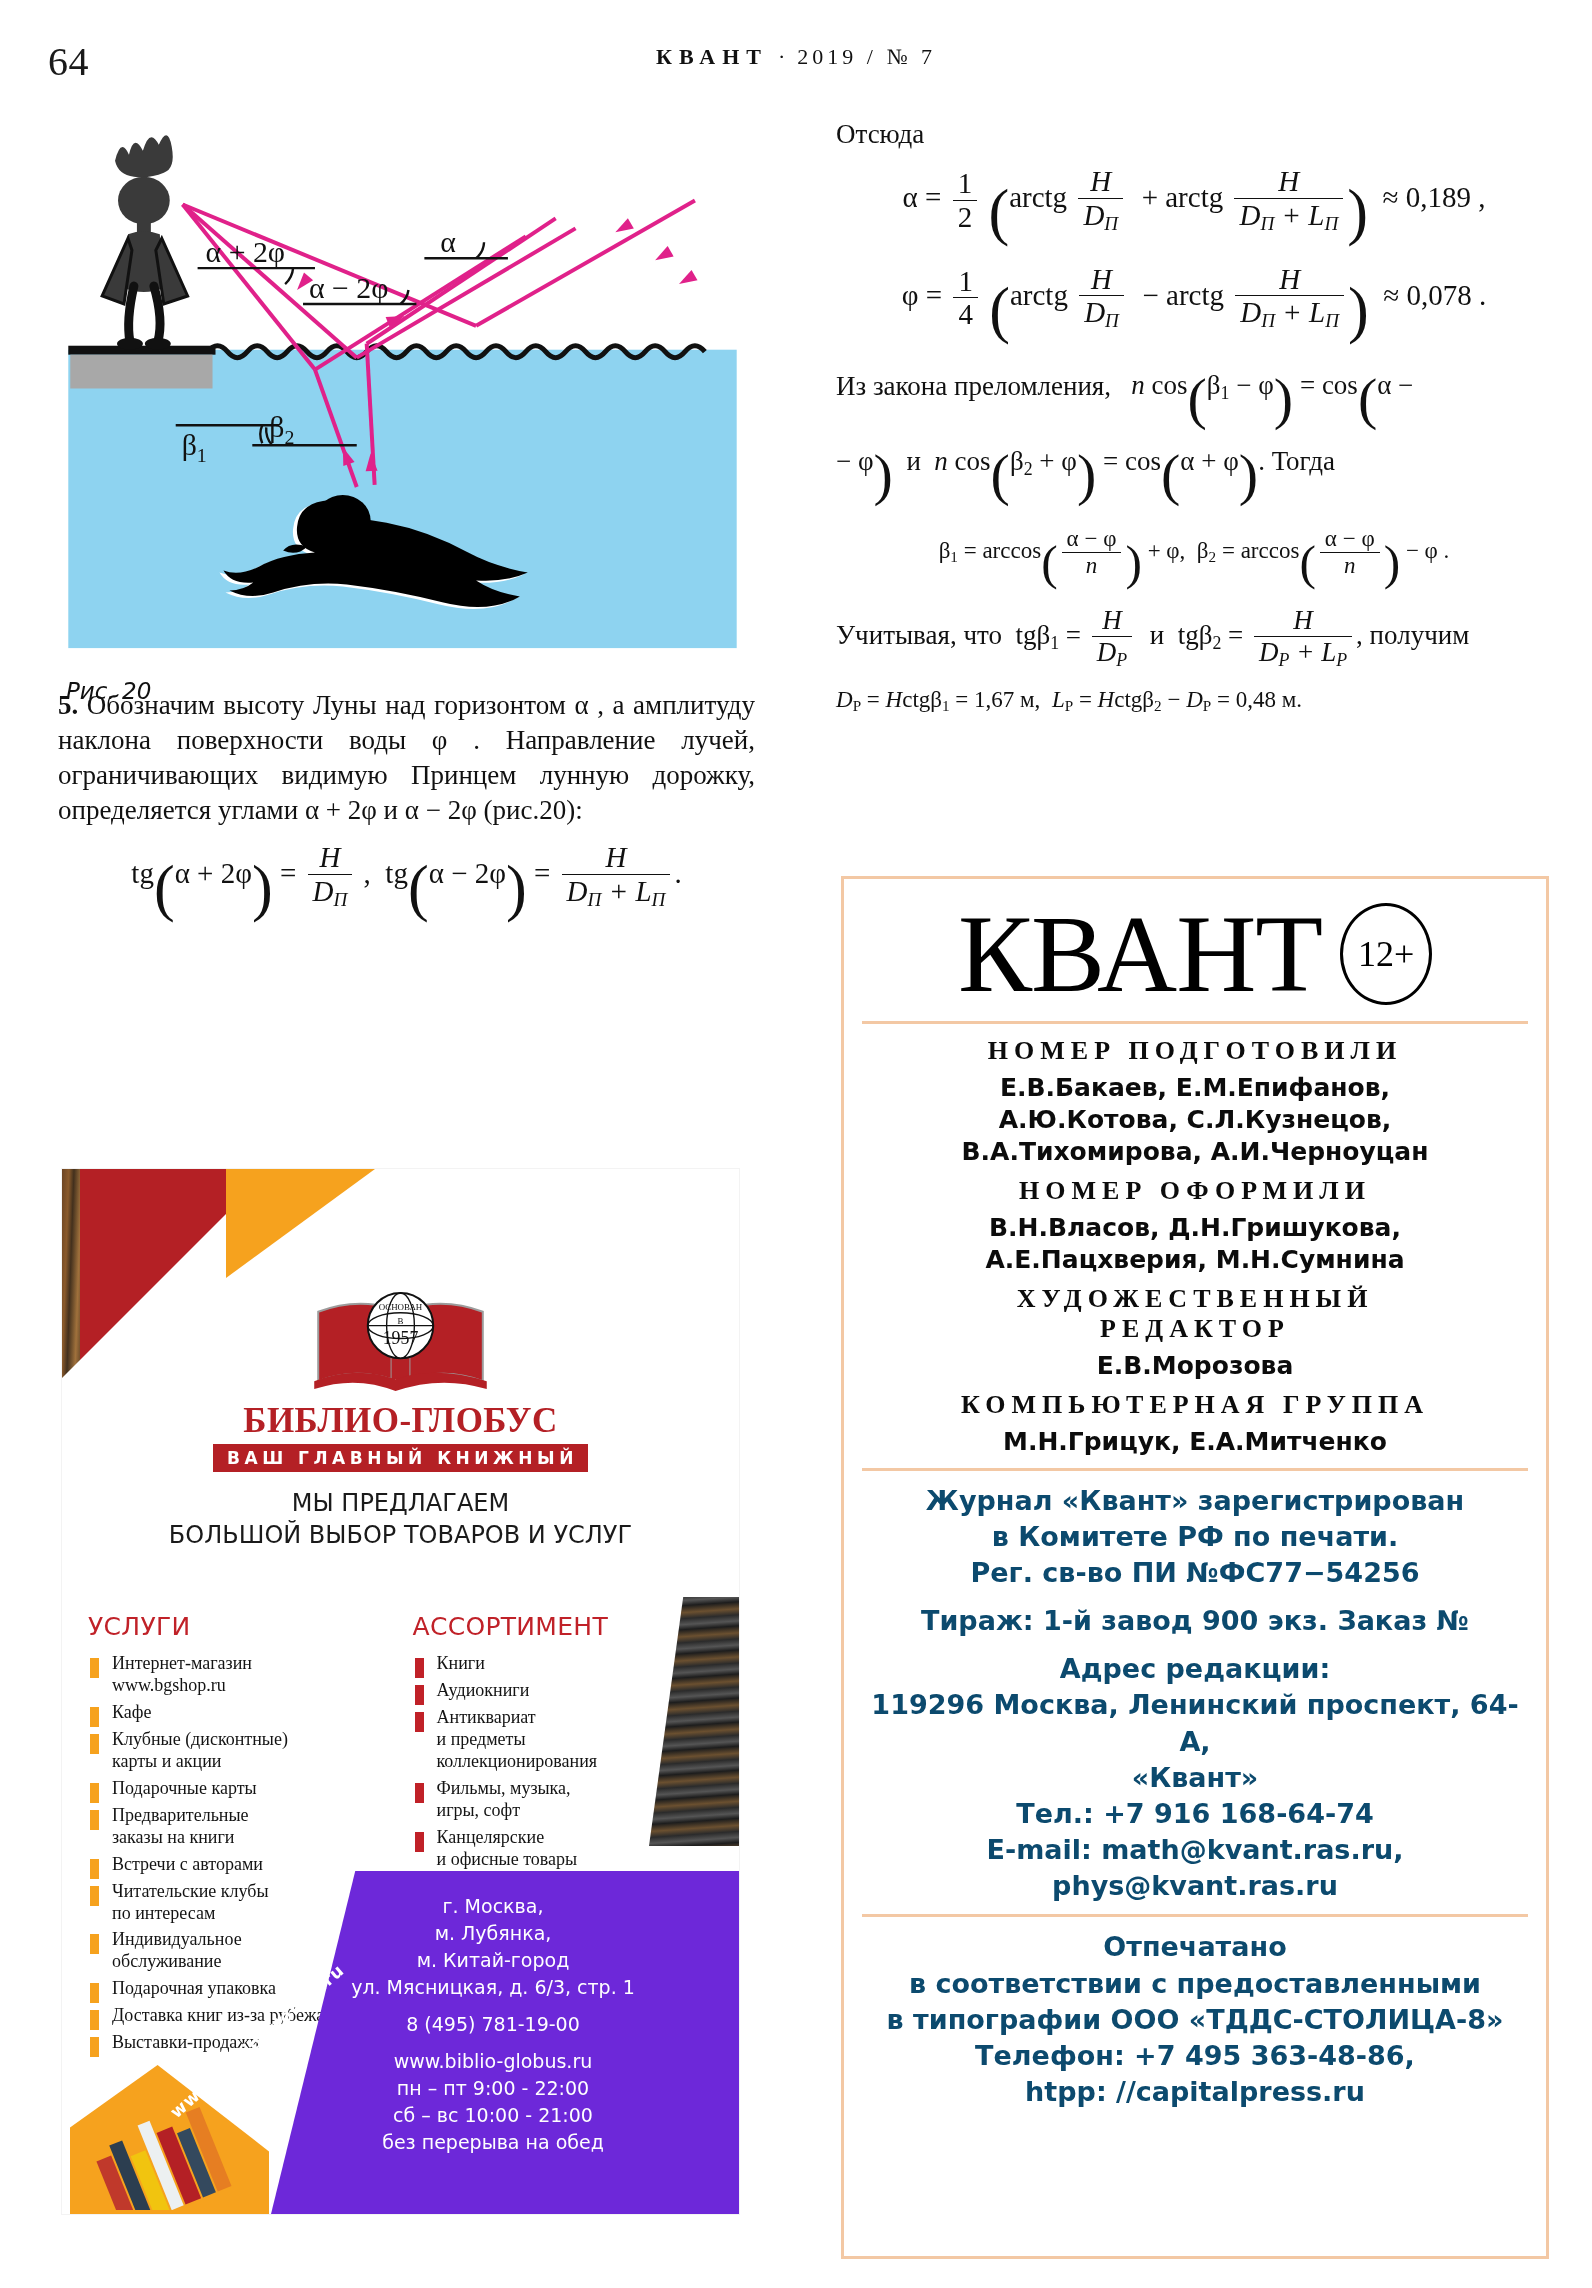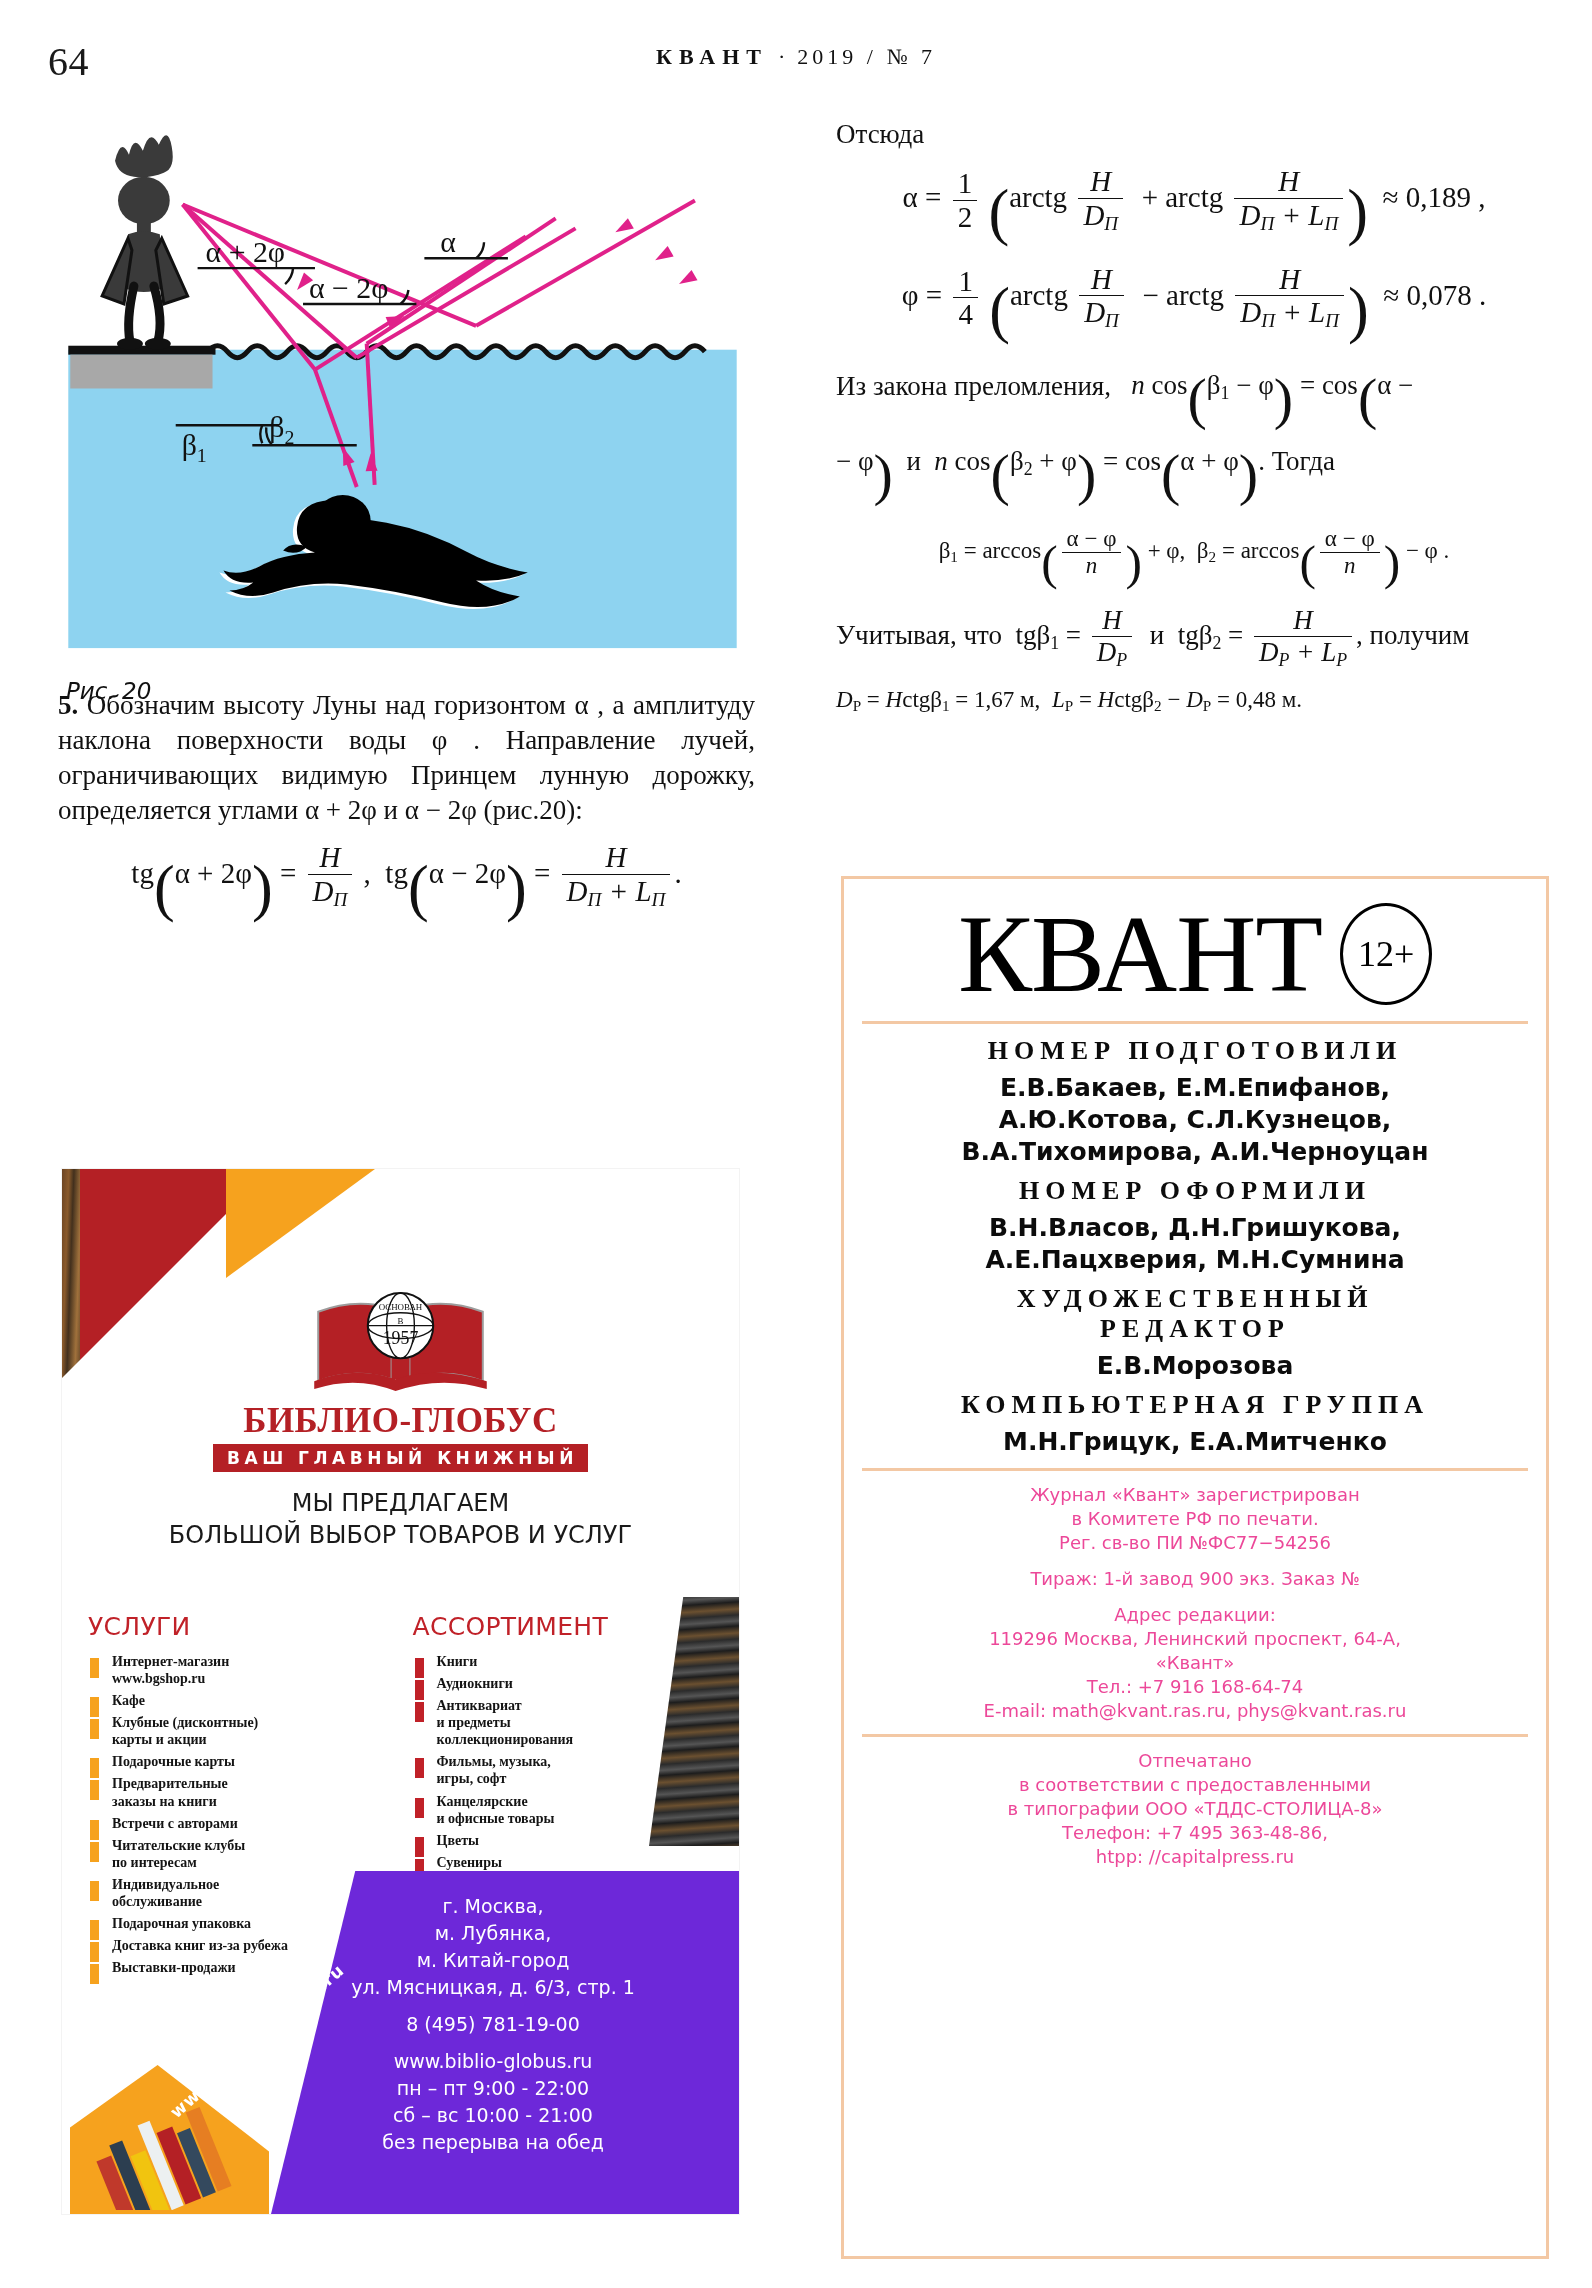--- a/index.html
+++ b/index.html
@@ -111,22 +111,22 @@
   }
 
   .ad-cols { position:absolute; left:26px; right:20px; top:443px; display:flex; gap:18px; }
   .ad-col { width:50%; }
   .ad-col h4 {
     font-family:"DejaVu Sans", sans-serif; font-size:25px;
     color:#c02128; margin:0 0 12px 0; font-weight:normal; letter-spacing:0.3px;
   }
   .ad-item {
     position:relative; padding-left:24px; margin-bottom:5px;
-    font-family:"Liberation Serif", serif; font-size:14px;
-    color:#141414; line-height:1.22;font-weight:bold;
+    font-family:"Liberation Serif", serif; font-size:18px;
+    color:#141414; line-height:1.22;
   }
   .ad-item .bullet {
     position:absolute; left:2px; top:5px; width:9px; height:20px;
   }
   .col-services .bullet { background:#f6a21e; }
   .col-range .bullet { background:#c02128; }
   .ad-item .cont { display:block; }
 
   
   #ad-address {
@@ -185,22 +185,22 @@
     font-family:"Liberation Serif", serif; font-weight:bold;
     font-size:26px; letter-spacing:6px; text-align:center;
     color:#0c0c0c; margin:8px 0 6px 0; line-height:1.15;
   }
   .credit-names {
     font-family:"DejaVu Sans", sans-serif; font-weight:bold;
     font-size:25px; text-align:center; color:#0c0c0c;
     line-height:1.28; margin-bottom:6px;
   }
   .colo-block {
-    font-family:"DejaVu Sans", sans-serif; font-weight:normal;
-    font-size:18px; text-align:center; color:#ec4899; line-height:1.34;
+    font-family:"DejaVu Sans", sans-serif; font-weight:bold;
+    font-size:27px; text-align:center; color:#0c4a6e; line-height:1.34;
   }
   .colo-block .sp { display:block; height:12px; }
 </style>
 </head>
 <body>
 
 <div class="page">
 
   <div id="page-number">64</div>
   <div id="running-head">

